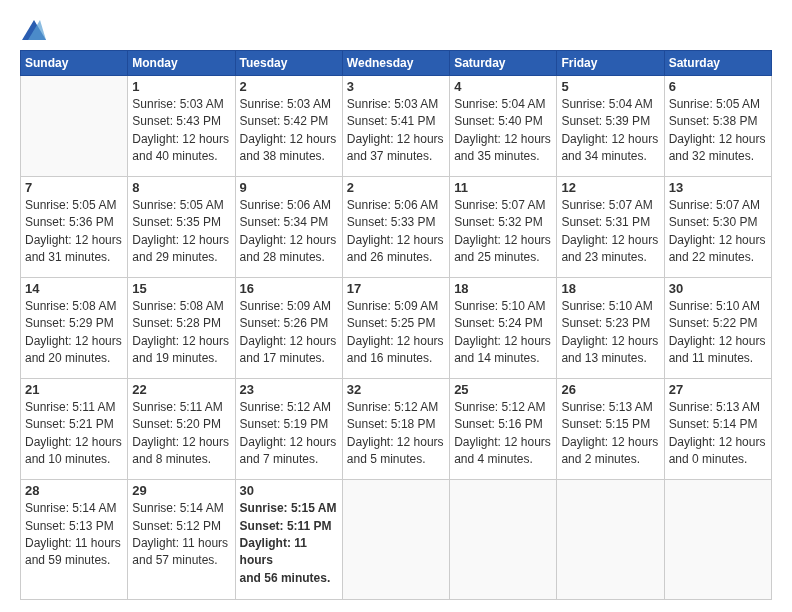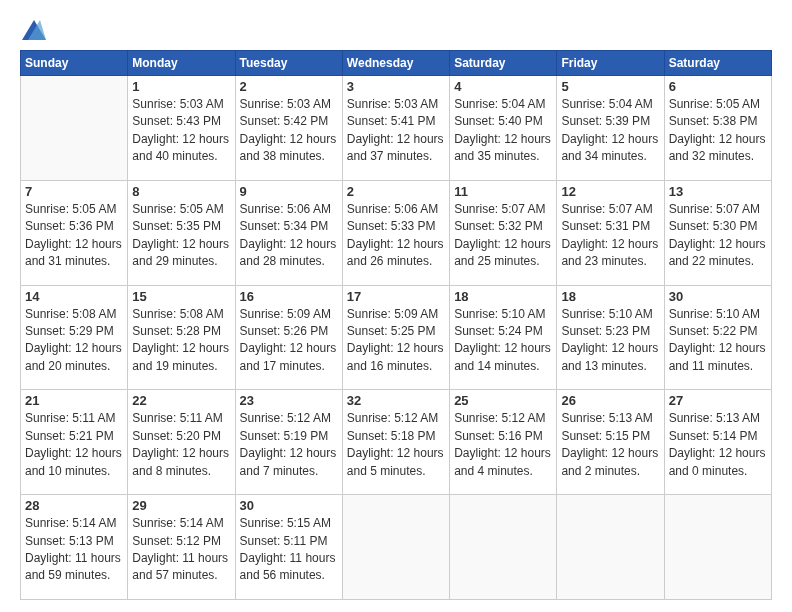--- a/index.html
+++ b/index.html
@@ -346,21 +346,21 @@
           </td>
           <td>
             <span class="day-num">29</span>
             <div class="day-info" style="white-space: pre-line;">Sunrise: 5:14 AM
 Sunset: 5:12 PM
 Daylight: 11 hours
 and 57 minutes.</div>
           </td>
           <td>
             <span class="day-num">30</span>
-            <div class="day-info" style="white-space: pre-line;">Sunrise: 5:15 AM
+            <div class="day-info" style="white-space: pre-line; font-weight: bold;">Sunrise: 5:15 AM
 Sunset: 5:11 PM
 Daylight: 11 hours
 and 56 minutes.</div>
           </td>
           <td class="empty-cell"></td>
           <td class="empty-cell"></td>
           <td class="empty-cell"></td>
           <td class="empty-cell"></td>
         </tr>
       </tbody>

